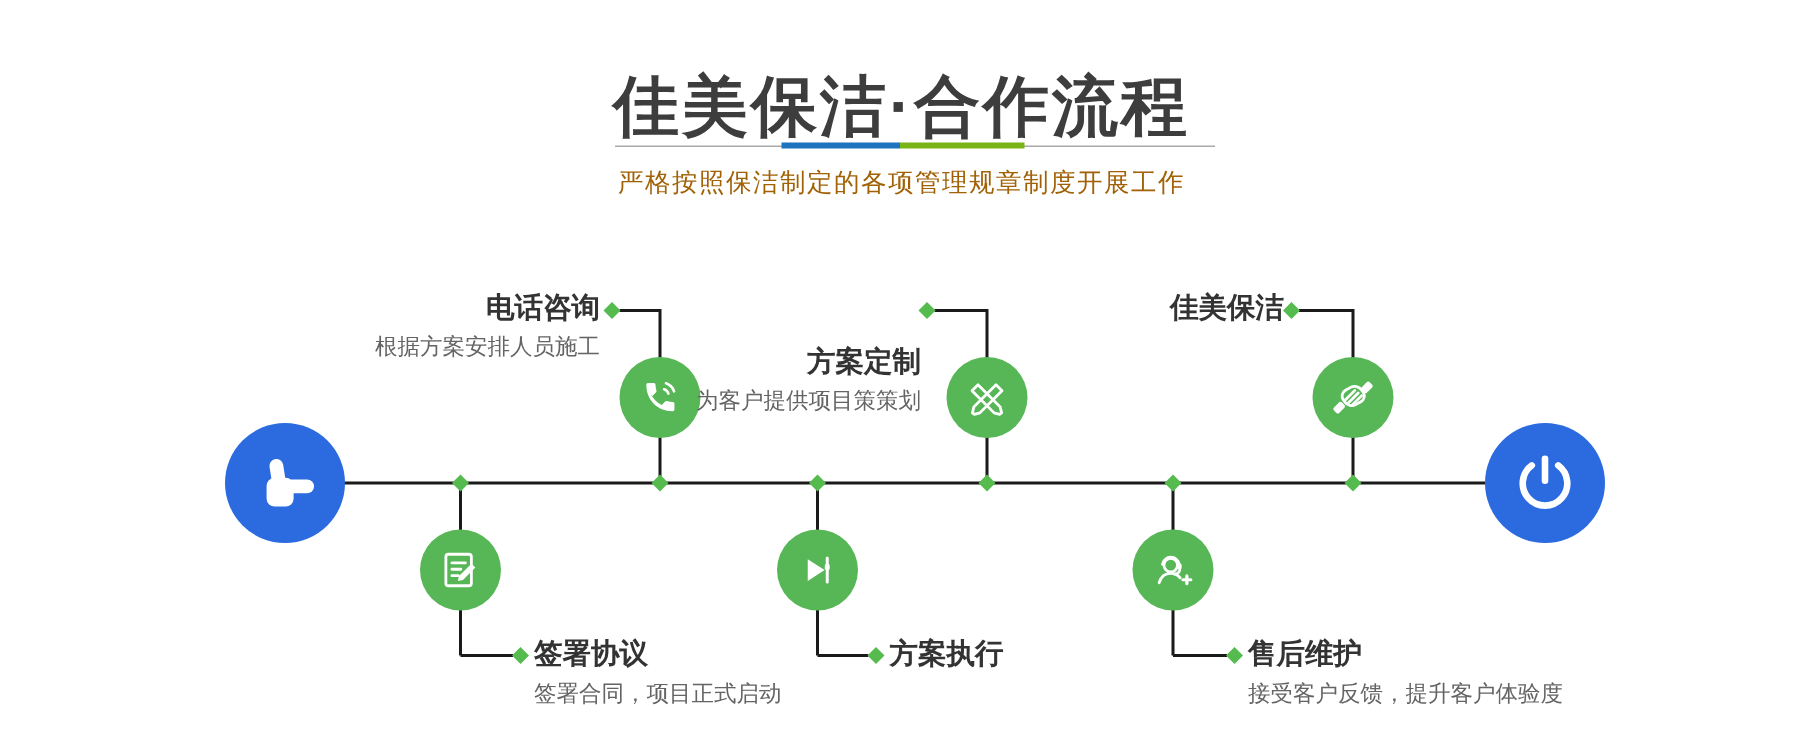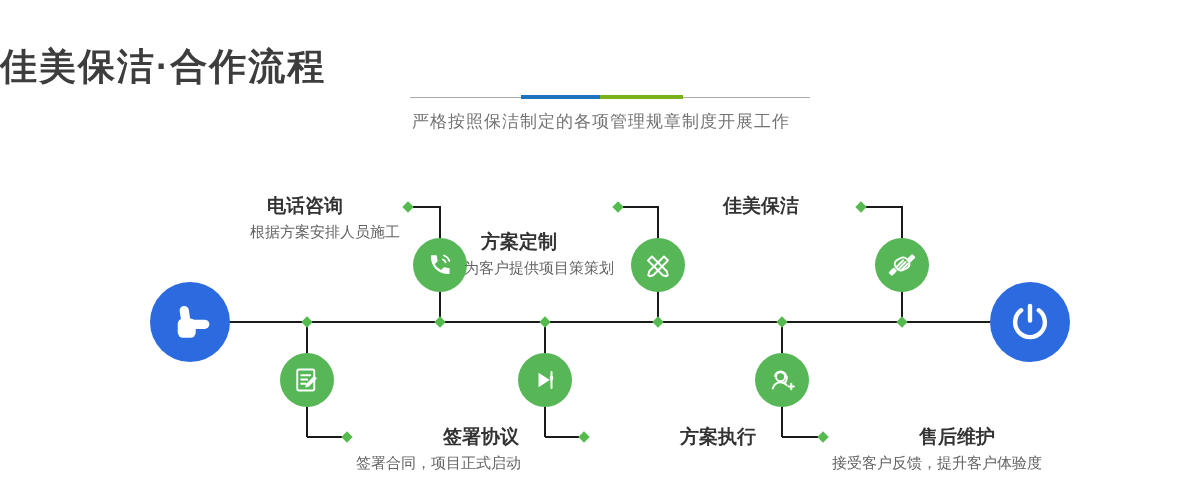--- a/index.html
+++ b/index.html
@@ -1,46 +1,46 @@
 <!DOCTYPE html>
 <html><head>
 <meta charset="utf-8">
 <style>
   * { margin:0; padding:0; box-sizing:border-box; }
   body { background:#ffffff; font-family:"Liberation Sans","DejaVu Sans",sans-serif; }
   .stage { position:relative; width:1202px; height:502px; background:#ffffff; overflow:hidden; margin:0 auto; }
 
   
-  .title { position:absolute; top:42px; left:0; width:100%; 
-           font-size:37px; font-weight:bold; color:#3d3d3d; letter-spacing:2px; }
+  .title { position:absolute; top:42px; left:0; width:100%; text-align:center;
+           font-size:44px; font-weight:bold; color:#3d3d3d; letter-spacing:2px; }
   .divider { position:absolute; top:96px; left:410px; width:400px; height:4px; }
   .divider .base { position:absolute; top:1px; left:0; width:100%; height:1px; background:#a9a9a9; }
   .divider .seg-blue  { position:absolute; top:-1px; left:111px; width:79px; height:4px; background:#1e73be; }
   .divider .seg-green { position:absolute; top:-1px; left:190px; width:83px; height:4px; background:#7ab317; }
   .subtitle { position:absolute; top:110px; left:0; width:100%; text-align:center;
-              font-size:17px; color:#737373; letter-spacing:1px; }
+              font-size:17px; color:#a16207; letter-spacing:1px; }
 
   
   .hline, .vline { position:absolute; background:#1a1a1a; }
   .hline { height:2px; }
   .vline { width:2px; }
 
   
   .diamond { position:absolute; width:8px; height:8px; background:#55bb4e; transform:rotate(45deg); }
 
   
   .end-circle { position:absolute; width:80px; height:80px; border-radius:50%;
                 background:#2b6adf; display:flex; align-items:center; justify-content:center; }
   .node-circle { position:absolute; width:54px; height:54px; border-radius:50%;
                  background:#57b757; display:flex; align-items:center; justify-content:center; }
 
   
   .step-top { position:absolute; top:195px; width:190px; text-align:right; }
   .step-bottom { position:absolute; top:426px; width:250px; text-align:left; }
-  .step-title { font-size:19px; font-weight:bold; color:#333333; line-height:22px;text-align:center; }
+  .step-title { font-size:19px; font-weight:bold; color:#333333; line-height:22px; }
   .step-desc  { font-size:15px; color:#646464; line-height:18px; margin-top:6px; }
 </style>
 </head>
 <body>
 
 <div class="stage">
 
   <div class="title">佳美保洁·合作流程</div>
   <div class="divider">
     <div class="base"></div>

